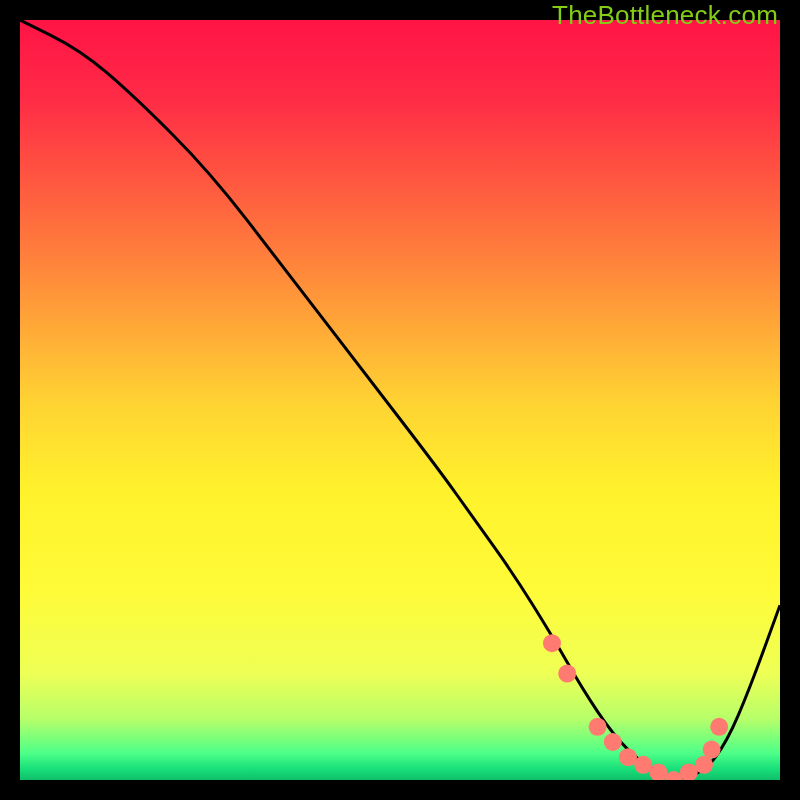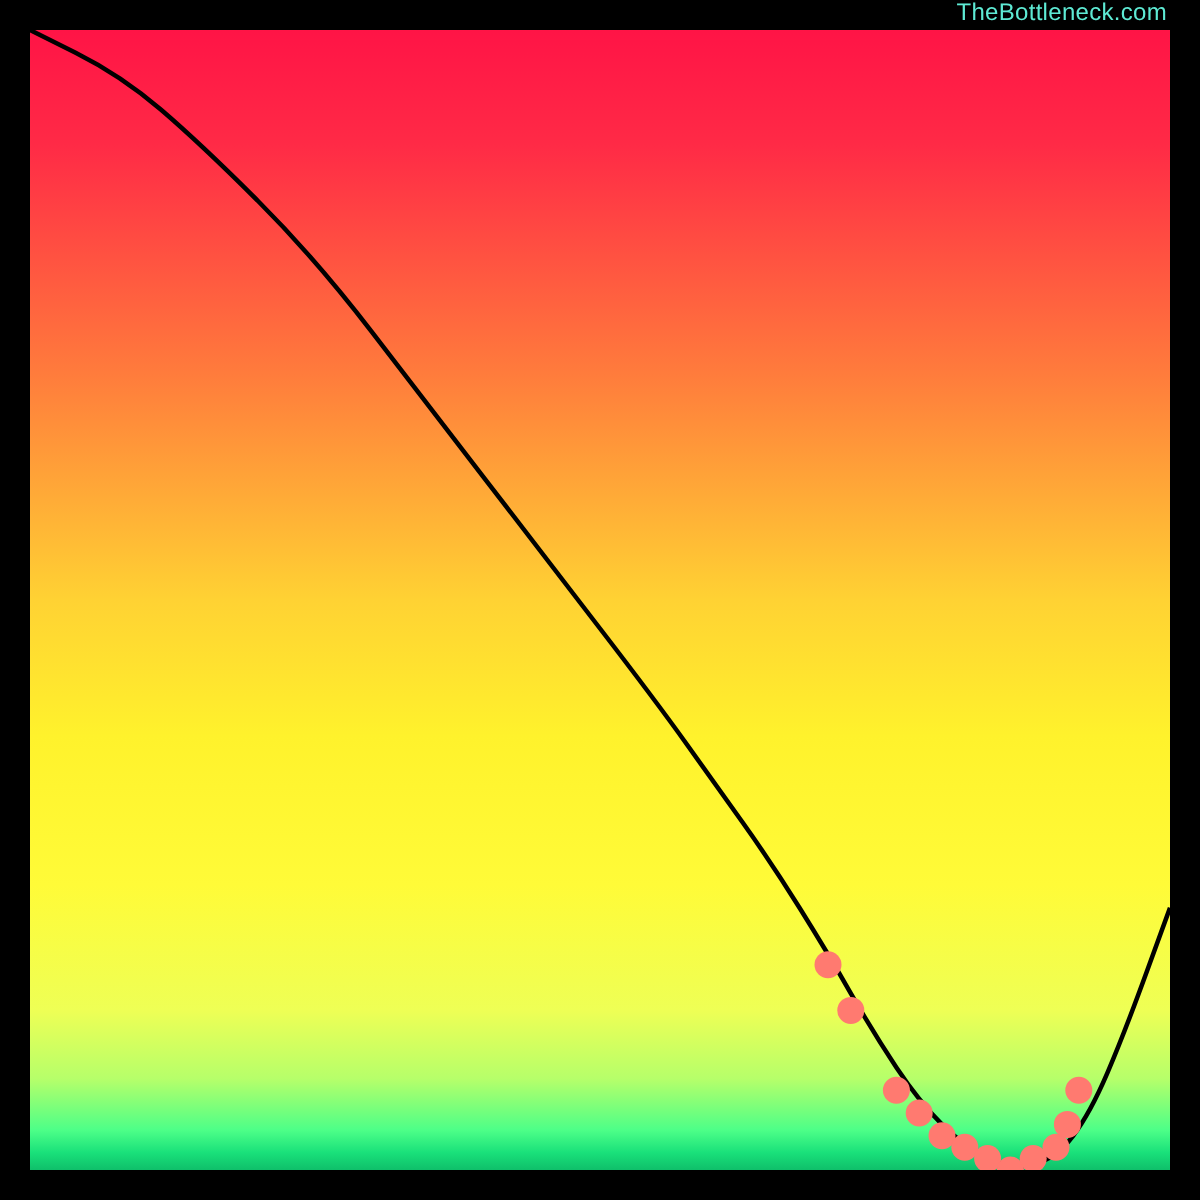--- a/index.html
+++ b/index.html
@@ -19,22 +19,22 @@
     left: 20px;
     width: 760px;
     height: 760px;
     overflow: hidden;
   }
 
   .watermark {
     position: absolute;
     top: 0px;
     right: 22px;
-    color: #5eead4;
-    font-size: 16px;
+    color: #84cc16;
+    font-size: 26px;
     font-weight: 500;
     letter-spacing: 0.2px;
     z-index: 10;
   }
 
   svg { display: block; }
 </style>
 </head>
 <body>
 

